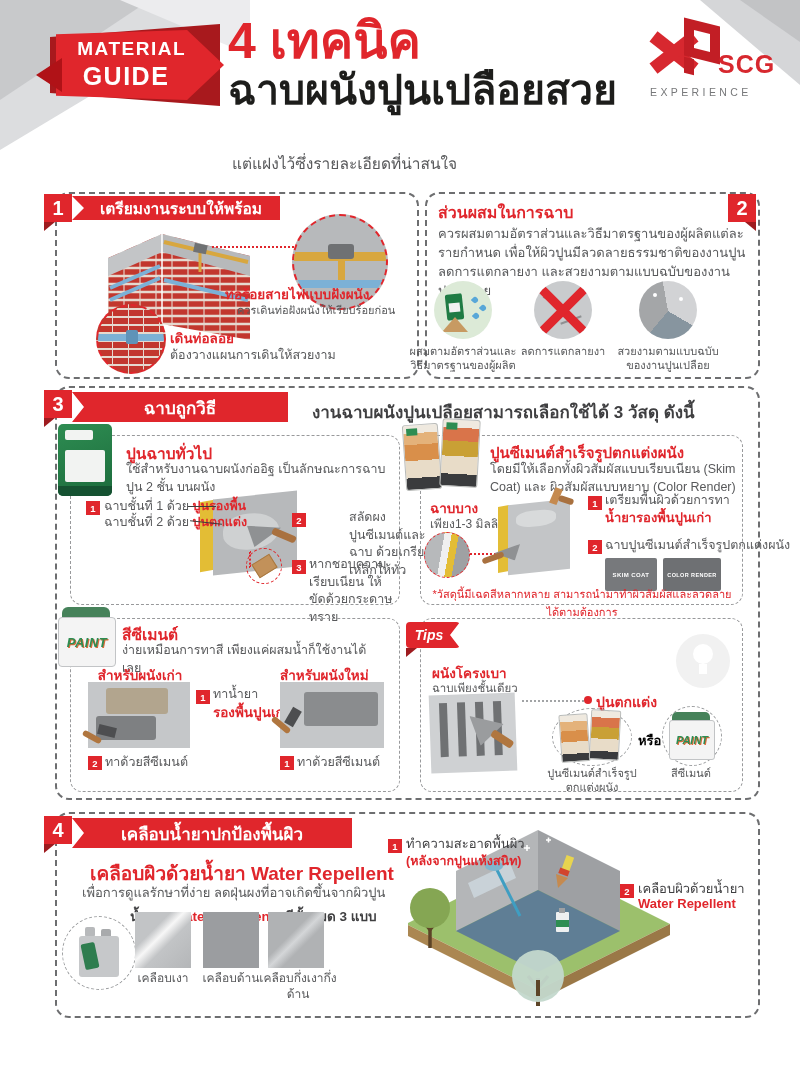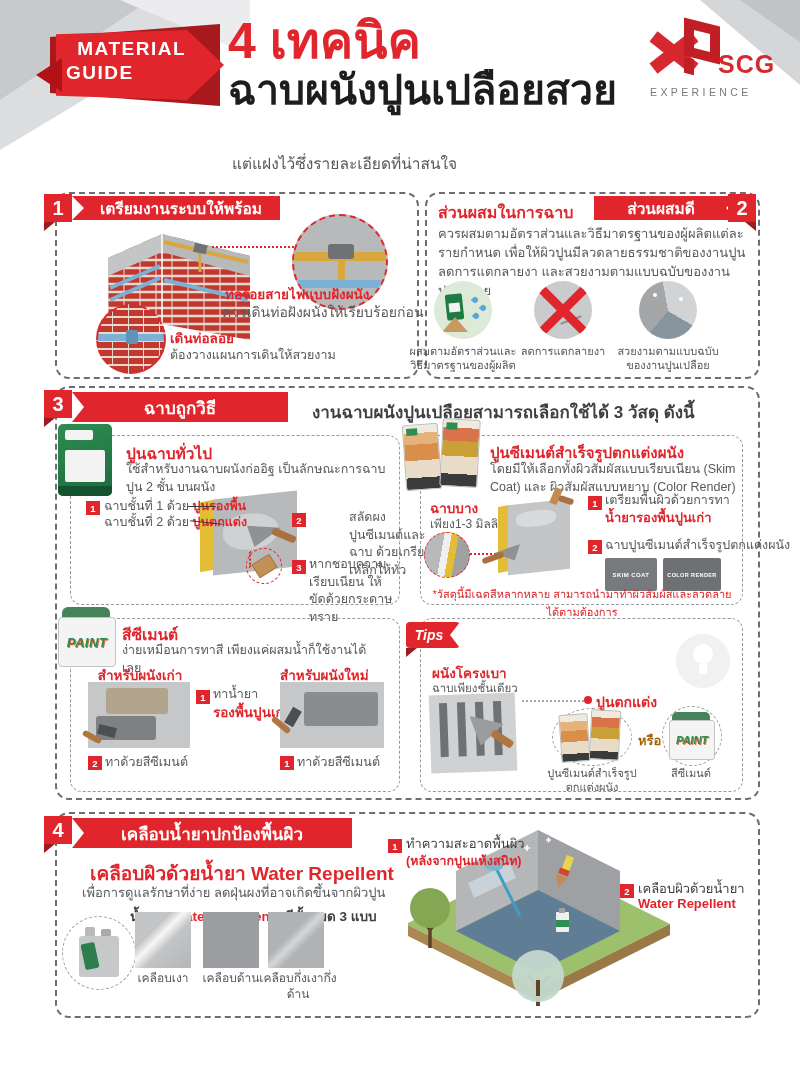--- a/index.html
+++ b/index.html
@@ -42,21 +42,21 @@
   <div class="abs" style="left:0;top:0;width:250px;height:150px;background:#dcdddf;clip-path:polygon(0 0,100% 0,0 100%);"></div>
   <div class="abs" style="left:0;top:0;width:150px;height:100px;background:#c8c9cb;clip-path:polygon(0 0,100% 0,0 100%);"></div>
   <div class="abs" style="left:120px;top:0;width:130px;height:55px;background:#ececee;clip-path:polygon(0 0,100% 0,100% 100%);"></div>
   <div class="abs" style="left:700px;top:0;width:100px;height:85px;background:#d5d6d8;clip-path:polygon(100% 0,100% 100%,0 0);"></div>
   <div class="abs" style="left:740px;top:0;width:60px;height:42px;background:#c2c3c5;clip-path:polygon(0 0,100% 0,100% 100%);"></div>
 
   <div class="abs" style="left:50px;top:24px;width:170px;height:82px;background:#a8191d;clip-path:polygon(0 16%,100% 0,100% 100%,0 84%);"></div>
   <div class="abs" style="left:56px;top:30px;width:168px;height:70px;background:#e0262c;clip-path:polygon(0 6%,78% 0,100% 50%,78% 100%,0 94%);"></div>
   <div class="abs" style="left:36px;top:58px;width:26px;height:34px;background:#b01217;clip-path:polygon(100% 0,100% 100%,0 50%);"></div>
   <div class="abs white bold" style="left:66px;top:38px;width:120px;text-align:right;font-size:19px;letter-spacing:1.5px;">MATERIAL</div>
-  <div class="abs white bold" style="left:66px;top:62px;width:120px;text-align:left;font-size:19px;letter-spacing:1.5px;">GUIDE</div>
+  <div class="abs white bold" style="left:66px;top:62px;width:120px;text-align:center;font-size:25px;letter-spacing:1.5px;">GUIDE</div>
 
   <div class="abs red" style="left:228px;top:14px;font-size:50px;font-weight:800;line-height:1.1;">4 เทคนิค</div>
   <div class="abs" style="left:228px;top:66px;font-size:41px;font-weight:800;color:#1d1d1b;line-height:1.2;">ฉาบผนังปูนเปลือยสวย</div>
   <div class="abs" style="left:232px;top:151px;font-size:15.5px;color:#58595b;">แต่แฝงไว้ซึ่งรายละเอียดที่น่าสนใจ</div>
 
   <div class="abs" style="left:642px;top:12px;width:150px;height:92px;">
     <div class="abs" style="left:6px;top:10px;width:80px;height:62px;">
       <div class="abs" style="left:0;top:24px;width:52px;height:13px;background:#d7282f;transform:rotate(38deg);"></div>
       <div class="abs" style="left:0;top:24px;width:52px;height:13px;background:#d7282f;transform:rotate(-38deg);"></div>
       <div class="abs" style="left:36px;top:0;width:16px;height:18px;border:10px solid #c21e25;transform:skewY(14deg);"></div>
@@ -92,33 +92,32 @@
   </svg>
 
   <div class="abs dotline-red" style="left:212px;top:246px;width:82px;"></div>
   <div class="circle dash-red" style="left:292px;top:214px;width:92px;height:92px;background:#b7b9bb;overflow:hidden;z-index:3;">
     <div class="abs" style="left:0;top:36px;width:92px;height:9px;background:#d8a73f;"></div>
     <div class="abs" style="left:44px;top:42px;width:7px;height:26px;background:#d8a73f;"></div>
     <div class="abs" style="left:34px;top:28px;width:26px;height:15px;background:#6f7173;border-radius:3px;"></div>
     <div class="abs" style="left:0;top:64px;width:92px;height:8px;background:#7cb1d6;"></div>
   </div>
   <div class="abs red bold" style="left:225px;top:283px;font-size:13.5px;z-index:4;">ท่อร้อยสายไฟแบบฝังผนัง</div>
-  <div class="abs" style="left:222px;top:301px;font-size:14px;z-index:4;">ควรเดินท่อฝังผนังให้เรียบร้อยก่อน</div>
+  <div class="abs" style="left:237px;top:301px;font-size:11px;z-index:4;">ควรเดินท่อฝังผนังให้เรียบร้อยก่อน</div>
 
   <div class="circle dash-red brick" style="left:96px;top:304px;width:66px;height:66px;overflow:hidden;z-index:3;">
     <div class="abs" style="left:0;top:28px;width:66px;height:7px;background:#7cb1d6;"></div>
     <div class="abs" style="left:28px;top:24px;width:12px;height:14px;background:#5f93b8;border-radius:2px;"></div>
   </div>
   <div class="abs red bold" style="left:170px;top:327px;font-size:13.5px;z-index:4;">เดินท่อลอย</div>
   <div class="abs" style="left:170px;top:345px;font-size:12.5px;z-index:4;">ต้องวางแผนการเดินให้สวยงาม</div>
 
   <div class="dash-outer" style="left:425px;top:192px;width:331px;height:183px;"></div>
   <div class="num-badge" style="left:728px;top:194px;">2</div>
   <div class="fold" style="left:745px;top:222px;clip-path:polygon(0 0,100% 0,100% 100%);"></div>
-  <div class="banner banner-r" style="left:594px;top:196px;width:134px;height:24px;font-size:15.5px;padding-right:10px;">ส่วนผสมดี</div>
   <div class="abs red bold" style="left:438px;top:200px;font-size:16px;">ส่วนผสมในการฉาบ</div>
   <div class="abs t13" style="left:438px;top:225px;width:308px;">ควรผสมตามอัตราส่วนและวิธีมาตรฐานของผู้ผลิตแต่ละรายกำหนด เพื่อให้ผิวปูนมีลวดลายธรรมชาติของงานปูน ลดการแตกลายงา และสวยงามตามแบบฉบับของงานปูนเปลือย</div>
 
   <div class="circle" style="left:434px;top:281px;width:58px;height:58px;background:#dcead7;overflow:hidden;">
     <div class="abs" style="left:12px;top:13px;width:17px;height:26px;background:#1f7b44;border-radius:2px;transform:rotate(-6deg);"></div>
     <div class="abs" style="left:15px;top:22px;width:11px;height:9px;background:#f1f2f1;transform:rotate(-6deg);"></div>
     <div class="abs" style="left:8px;top:36px;width:0;height:0;border-left:13px solid transparent;border-right:13px solid transparent;border-bottom:15px solid #c79a62;"></div>
     <div class="abs" style="left:38px;top:16px;width:6px;height:6px;background:#58a7d8;border-radius:50% 50% 50% 0;transform:rotate(45deg);"></div>
     <div class="abs" style="left:46px;top:24px;width:6px;height:6px;background:#58a7d8;border-radius:50% 50% 50% 0;transform:rotate(45deg);"></div>
     <div class="abs" style="left:39px;top:32px;width:6px;height:6px;background:#58a7d8;border-radius:50% 50% 50% 0;transform:rotate(45deg);"></div>
@@ -276,21 +275,21 @@
 
   <div class="abs dotline-gray" style="left:522px;top:700px;width:62px;"></div>
   <div class="abs" style="left:584px;top:696px;width:8px;height:8px;background:#e0262c;border-radius:50%;"></div>
   <div class="abs red bold" style="left:596px;top:691px;font-size:14px;">ปูนตกแต่ง</div>
 
   <div class="circle dash-gray" style="left:552px;top:708px;width:78px;height:56px;border-radius:50%;"></div>
   <div class="abs" style="left:560px;top:710px;width:62px;height:52px;">
     <div class="abs" style="left:0;top:4px;width:27px;height:46px;background:linear-gradient(#efe9df 0 14%,#e4b27a 14% 34%,#d98f4a 34% 58%,#e8dcc8 58% 84%,#3a3b3d 84%);border:1px solid #b9bbb9;border-radius:2px;transform:rotate(-4deg);"></div>
     <div class="abs" style="left:30px;top:0;width:28px;height:48px;background:linear-gradient(#efe9df 0 14%,#d9744a 14% 34%,#c9a035 34% 58%,#e8dcc8 58% 84%,#3a3b3d 84%);border:1px solid #b9bbb9;border-radius:2px;transform:rotate(3deg);"></div>
   </div>
-  <div class="abs bold" style="left:638px;top:730px;font-size:13px;color:#a16207;">หรือ</div>
+  <div class="abs bold" style="left:638px;top:730px;font-size:13px;color:#000000;">หรือ</div>
   <div class="circle dash-gray" style="left:662px;top:706px;width:58px;height:58px;"></div>
   <div class="abs" style="left:669px;top:712px;width:44px;height:46px;">
     <div class="abs" style="left:3px;top:0;width:38px;height:10px;background:#46825a;border-radius:5px 5px 0 0;"></div>
     <div class="abs" style="left:0;top:8px;width:44px;height:38px;background:#f4f4f4;border:1px solid #c2c4c6;border-radius:3px;display:flex;align-items:center;justify-content:center;">
       <span class="bold" style="font-size:11px;color:#2e8d52;font-style:italic;text-shadow:1px 1px 0 #d96a3a;">PAINT</span>
     </div>
   </div>
   <div class="abs cap" style="left:546px;top:766px;width:92px;">ปูนซีเมนต์สำเร็จรูป ตกแต่งผนัง</div>
   <div class="abs cap" style="left:664px;top:766px;width:54px;">สีซีเมนต์</div>
 

